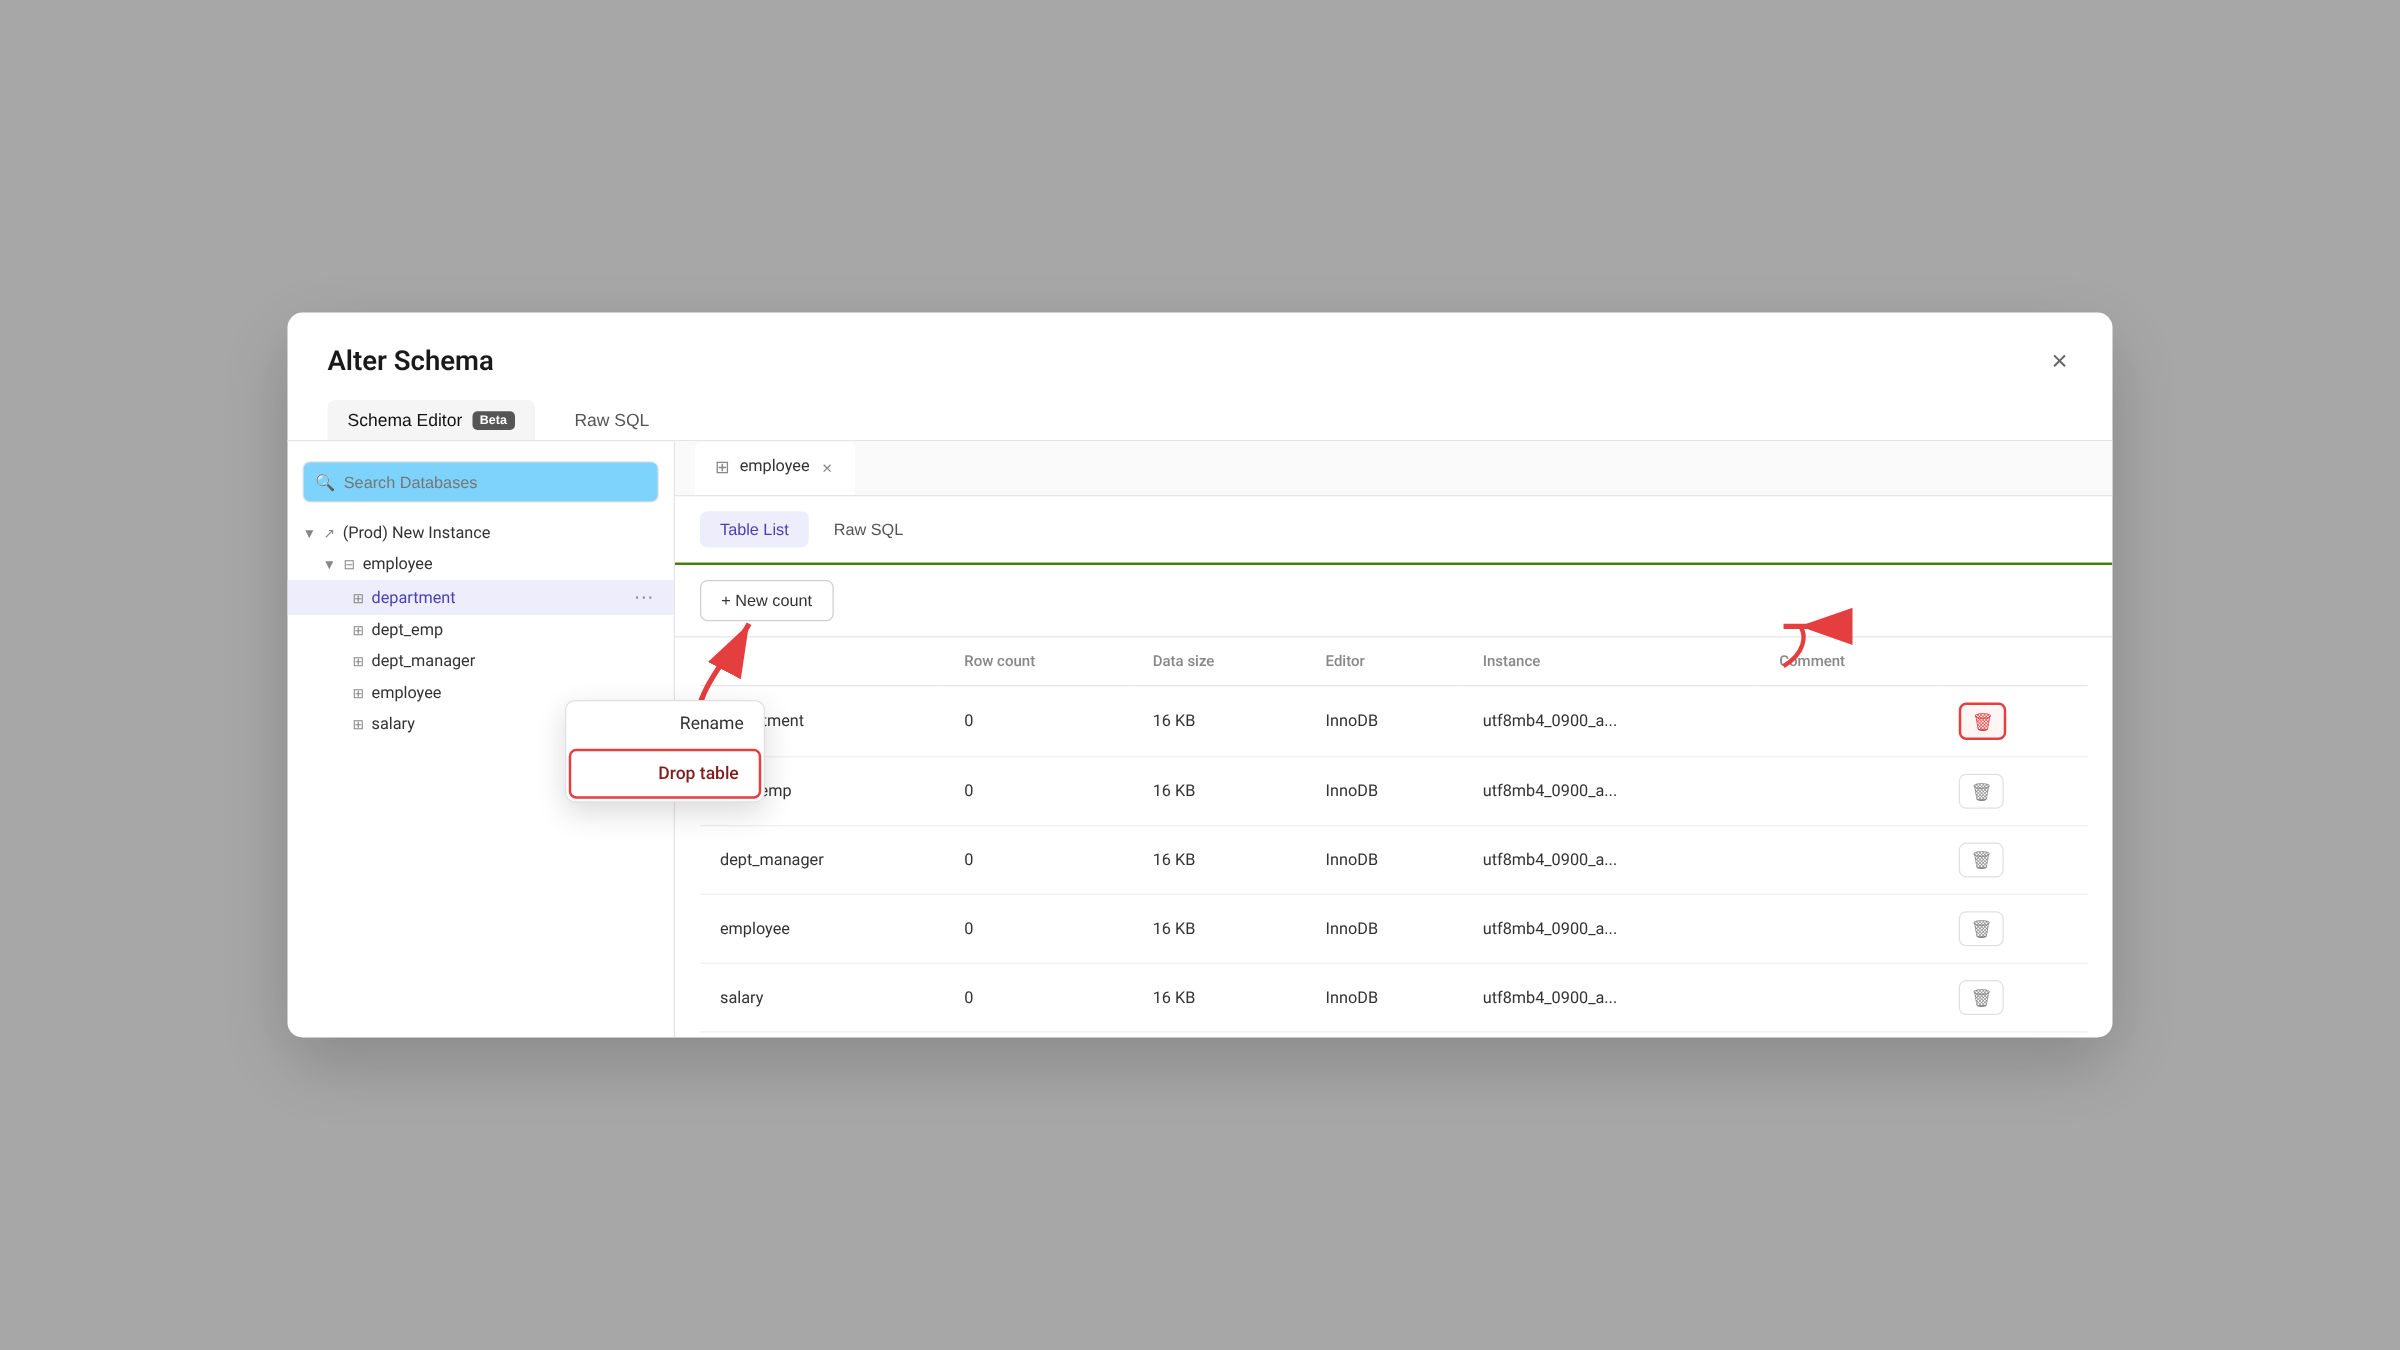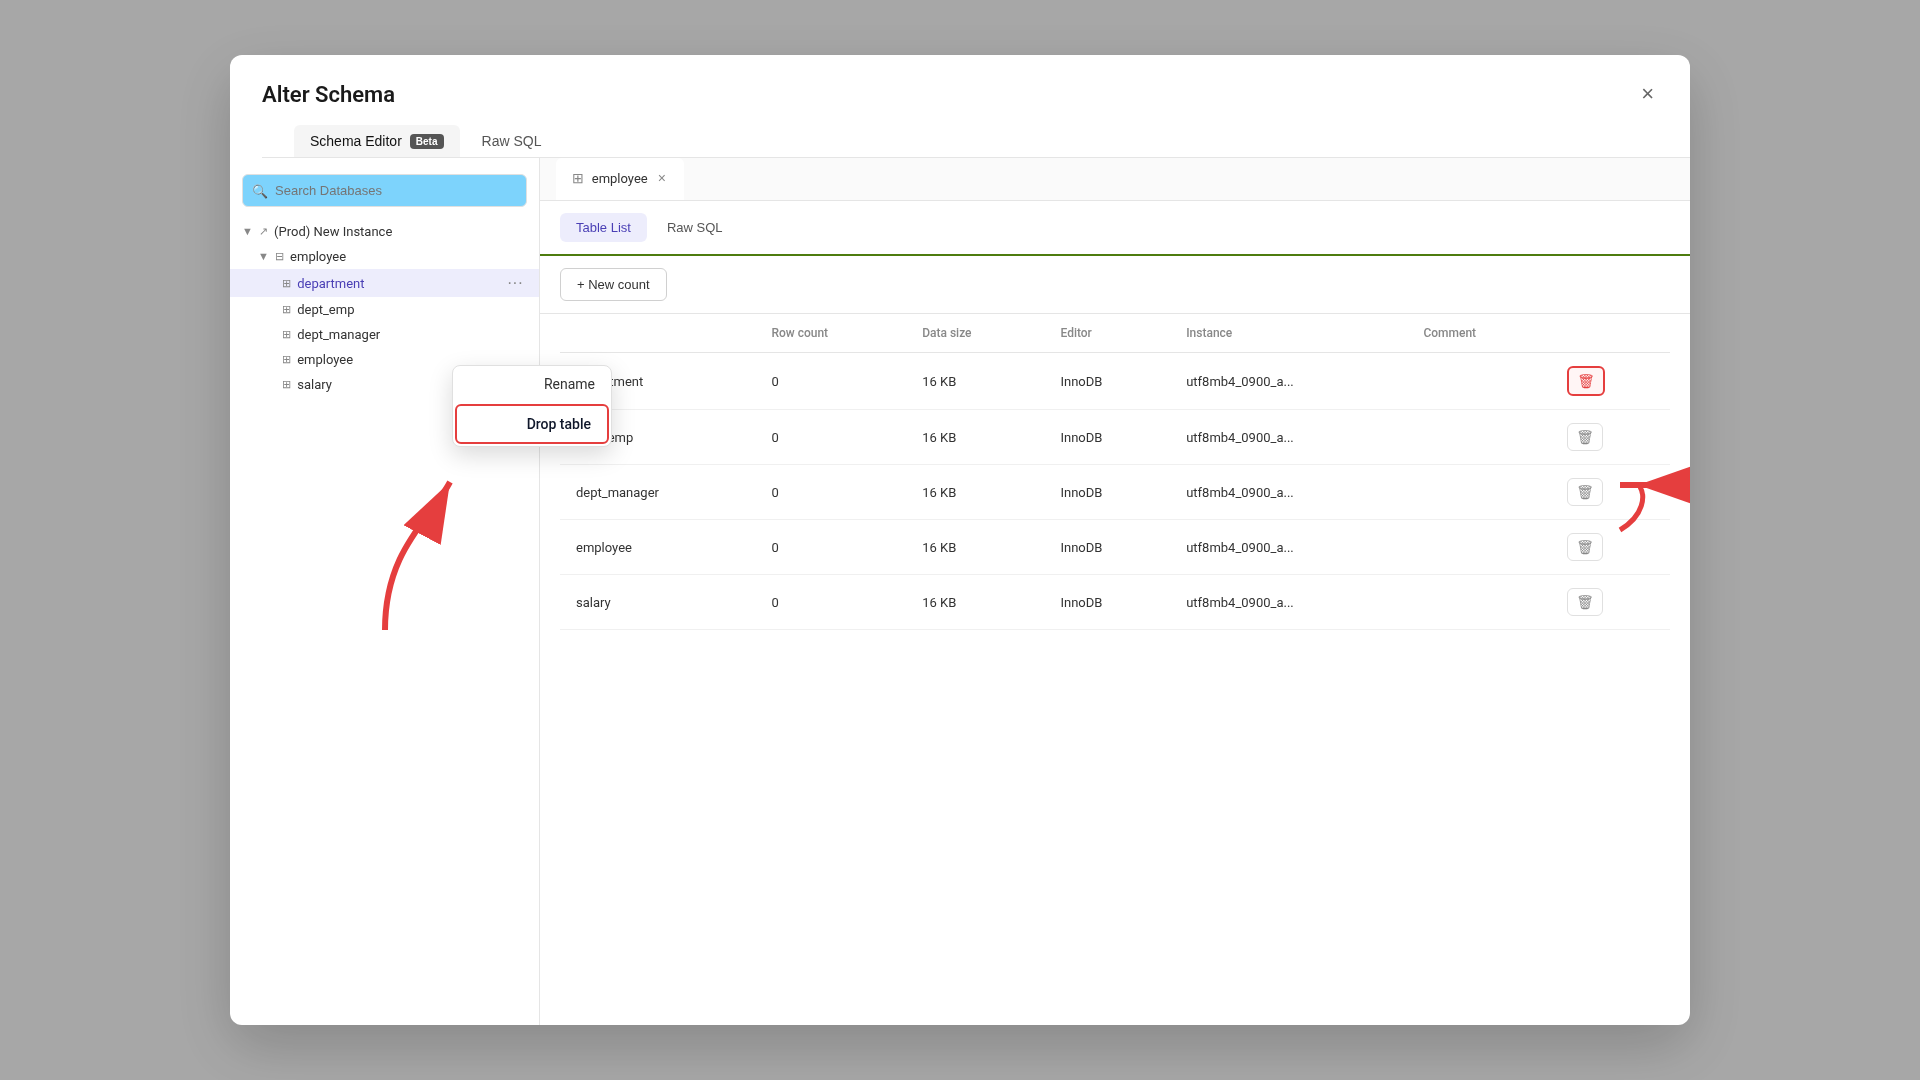--- a/index.html
+++ b/index.html
@@ -18,21 +18,21 @@
       inset: 0;
       background: rgba(0,0,0,0.3);
       display: flex;
       align-items: center;
       justify-content: center;
     }
     .modal {
       background: #fff;
       border-radius: 12px;
       width: 1460px;
-      height: 970px;
+      height: 580px;
       display: flex;
       flex-direction: column;
       box-shadow: 0 20px 60px rgba(0,0,0,0.2);
       position: relative;
     }
     .modal-header {
       display: flex;
       align-items: center;
       justify-content: space-between;
       padding: 24px 32px 0 32px;
@@ -47,24 +47,23 @@
       border: none;
       font-size: 22px;
       color: #666;
       cursor: pointer;
       padding: 4px;
       line-height: 1;
     }
     .modal-tabs {
       display: flex;
       align-items: center;
-      gap: 6px;
+      gap: 16px;
       padding: 16px 32px 0 32px;
       border-bottom: 1px solid #e5e5e5;
-      margin-left: 32px;
     }
     .tab-btn {
       padding: 8px 16px;
       border: none;
       background: none;
       font-size: 14px;
       cursor: pointer;
       border-radius: 6px 6px 0 0;
       color: #555;
       display: flex;
@@ -165,21 +164,21 @@
     .context-menu-item {
       padding: 10px 16px;
       font-size: 14px;
       color: #333;
       cursor: pointer;
     }
     .context-menu-item.drop-table {
       border: 2px solid #e53e3e;
       border-radius: 6px;
       margin: 2px;
-      color: #0f172a;
+      color: #7f1d1d;
       font-weight: 500;
     }
 
     
     .main-content {
       flex: 1;
       display: flex;
       flex-direction: column;
       overflow: hidden;
     }

